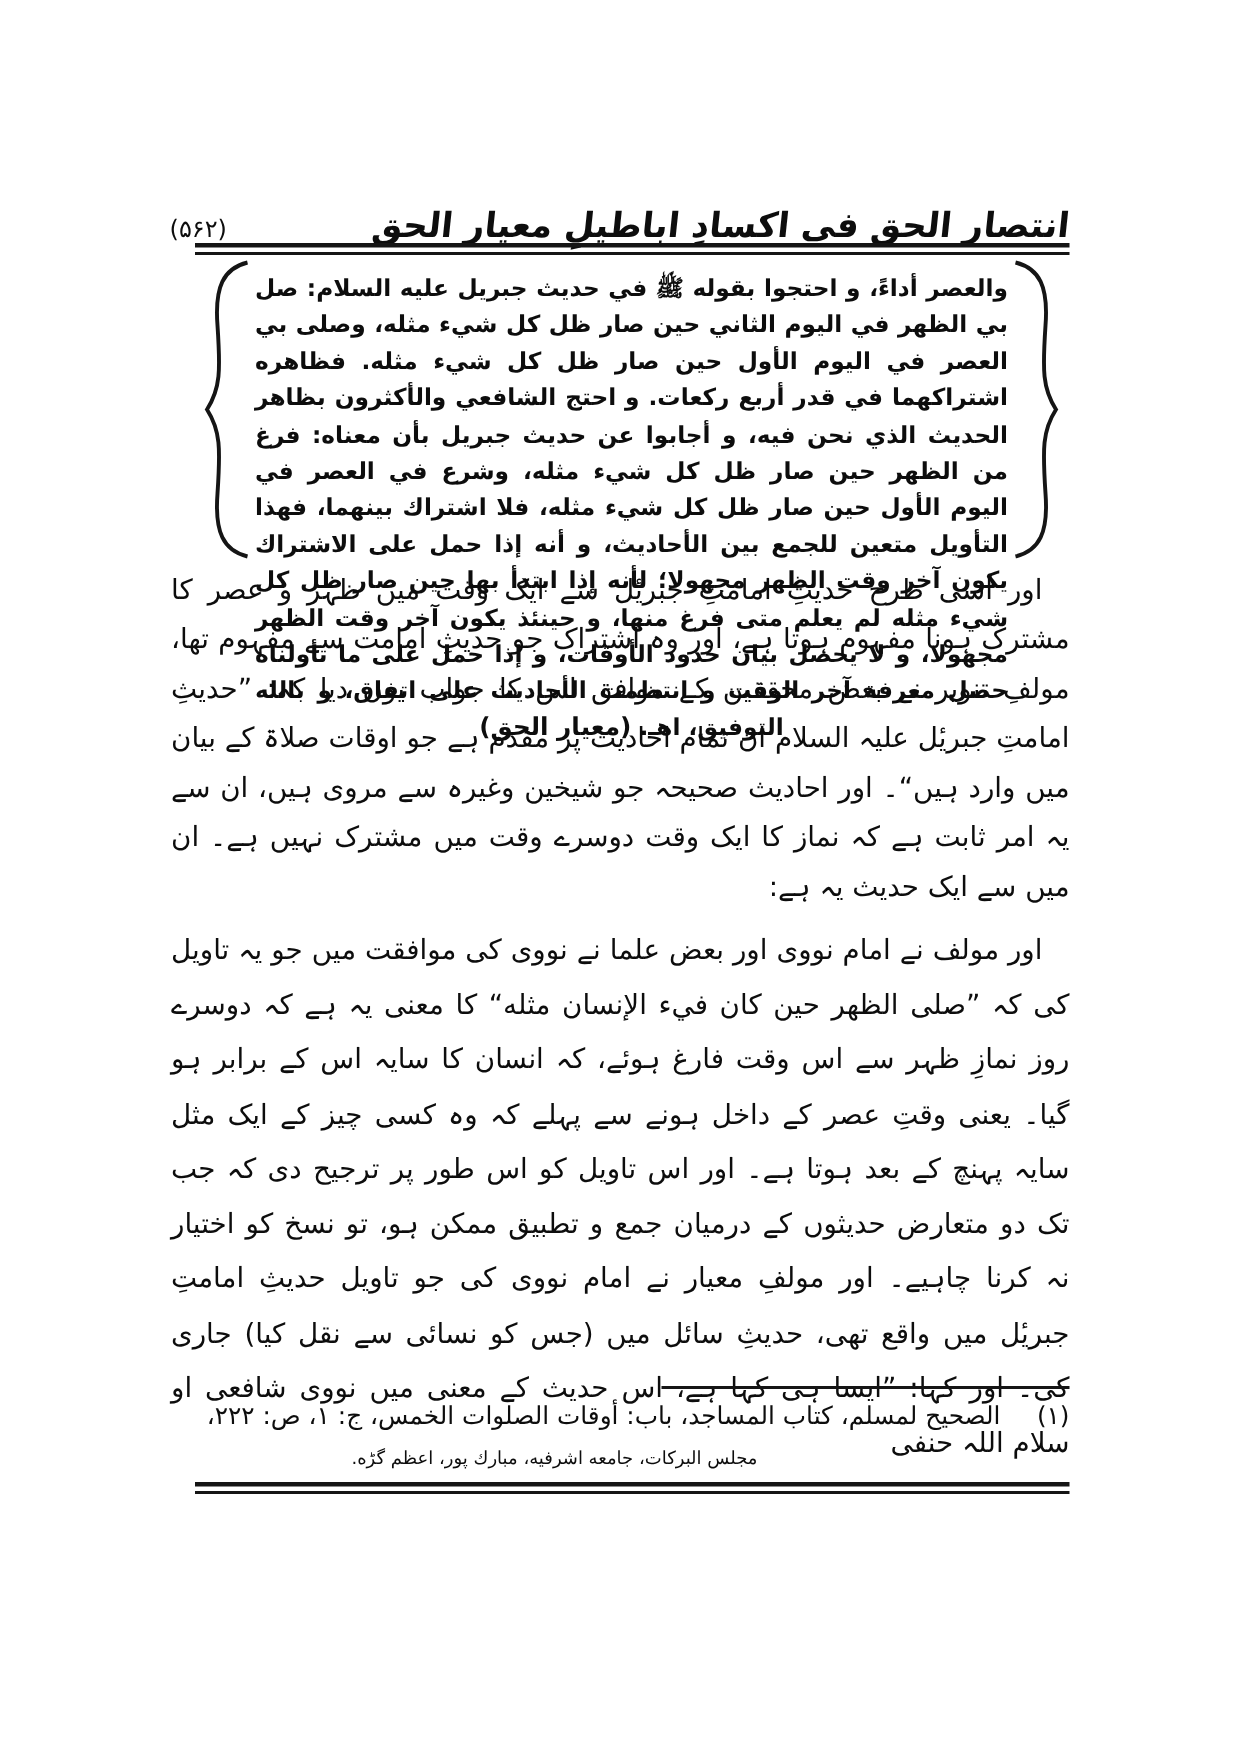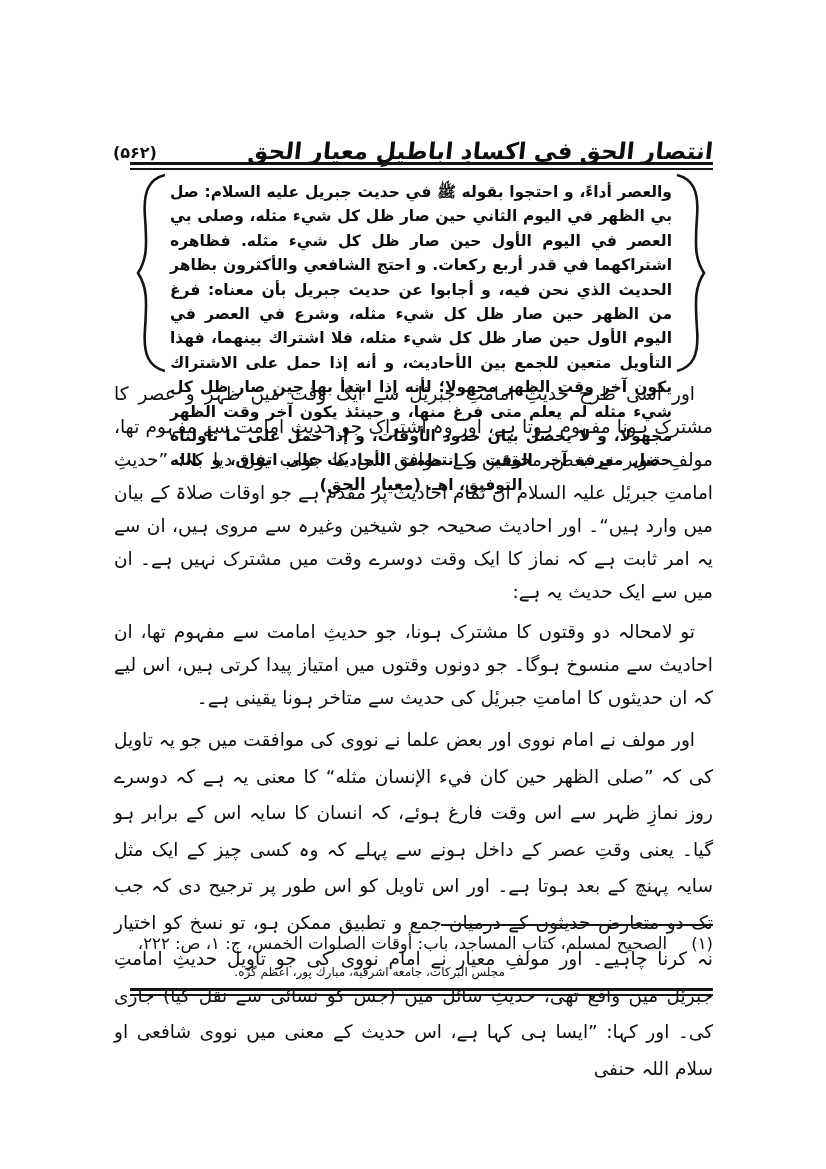--- a/index.html
+++ b/index.html
@@ -18,21 +18,21 @@
     display:flex;flex-direction:row;align-items:flex-end;justify-content:space-between;
     direction:rtl;
   }
   .book-title{
     font-weight:bold;font-size:23px;line-height:1.1;
     transform:skewX(-6deg);
     letter-spacing:-0.5px;
     white-space:nowrap;
   }
   .page-number{
-    font-weight:bold;font-size:16px;direction:rtl;white-space:nowrap;
+    font-weight:normal;font-size:16px;direction:rtl;white-space:nowrap;
     padding-bottom:2px;
   }
   
   .rule{
     position:absolute;left:130px;width:583px;height:3px;
     border-top:3px solid #151515;border-bottom:2px solid #151515;
   }
   .rule.top-rule{top:162px;}
   .rule.bottom-rule{top:988px;}
   
@@ -99,21 +99,20 @@
       <path d="M 29,3 C 13,7 7,19 9,45 C 11,75 11,87 2,101 C 11,115 11,127 9,157 C 7,183 13,195 29,199" fill="none" stroke="#151515" stroke-width="2.6"></path>
     </svg>
     <svg class="brace right" viewBox="0 0 30 202" preserveAspectRatio="none">
       <path d="M 1,3 C 17,7 23,19 21,45 C 19,75 19,87 28,101 C 19,115 19,127 21,157 C 23,183 17,195 1,199" fill="none" stroke="#151515" stroke-width="2.6"></path>
     </svg>
     <div class="quote-text"><span>والعصر أداءً، و احتجوا بقوله ﷺ في حديث جبريل عليه السلام: صل بي الظهر في اليوم الثاني حين صار ظل كل شيء مثله، وصلى بي العصر في اليوم الأول حين صار ظل كل شيء مثله. فظاهره اشتراكهما في قدر أربع ركعات. و احتج الشافعي والأكثرون بظاهر الحديث الذي نحن فيه، و أجابوا عن حديث جبريل بأن معناه: فرغ من الظهر حين صار ظل كل شيء مثله، وشرع في العصر في اليوم الأول حين صار ظل كل شيء مثله، فلا اشتراك بينهما، فهذا التأويل متعين للجمع بين الأحاديث، و أنه إذا حمل على الاشتراك يكون آخر وقت الظهر مجهولا؛ لأنه إذا ابتدأ بها حين صار ظل كل شيء مثله لم يعلم متى فرغ منها، و حينئذ يكون آخر وقت الظهر مجهولا، و لا يحصل بيان حدود الأوقات، و إذا حمل على ما تأولناه حصل معرفة آخر الوقت و انتظمت الأحاديث على اتفاق، و بالله التوفيق، اهـ. </span><span class="quote-source">(معيار الحق)</span></div>
   </div>
 
   <div class="body-text">
     <p class="para p1">اور اسی طرح حدیثِ امامتِ جبریٔل سے ایک وقت میں ظہر و عصر کا مشترک ہونا مفہوم ہوتا ہے، اور وہ اشتراک جو حدیثِ امامت سے مفہوم تھا، مولفِ تنویر نے بعض محققین کے موافق اس کا جواب یوں دیا کہ: ”حدیثِ امامتِ جبریٔل علیہ السلام ان تمام احادیث پر مقدم ہے جو اوقات صلاۃ کے بیان میں وارد ہیں“۔ اور احادیث صحیحہ جو شیخین وغیرہ سے مروی ہیں، ان سے یہ امر ثابت ہے کہ نماز کا ایک وقت دوسرے وقت میں مشترک نہیں ہے۔ ان میں سے ایک حدیث یہ ہے:</p>
-    <p class="para p3">تو لامحالہ دو وقتوں کا مشترک ہونا، جو حدیثِ امامت سے مفہوم تھا، ان احادیث سے منسوخ ہوگا۔ جو دونوں وقتوں میں امتیاز پیدا کرتی ہیں، اس لیے کہ ان حدیثوں کا امامتِ جبریٔل کی حدیث سے متاخر ہونا یقینی ہے۔</p>
     <p class="para p4">اور مولف نے امام نووی اور بعض علما نے نووی کی موافقت میں جو یہ تاویل کی کہ ”صلى الظهر حين كان فيء الإنسان مثله“ کا معنی یہ ہے کہ دوسرے روز نمازِ ظہر سے اس وقت فارغ ہوئے، کہ انسان کا سایہ اس کے برابر ہو گیا۔ یعنی وقتِ عصر کے داخل ہونے سے پہلے کہ وہ کسی چیز کے ایک مثل سایہ پہنچ کے بعد ہوتا ہے۔ اور اس تاویل کو اس طور پر ترجیح دی کہ جب تک دو متعارض حدیثوں کے درمیان جمع و تطبیق ممکن ہو، تو نسخ کو اختیار نہ کرنا چاہیے۔ اور مولفِ معیار نے امام نووی کی جو تاویل حدیثِ امامتِ جبریٔل میں واقع تھی، حدیثِ سائل میں (جس کو نسائی سے نقل کیا) جاری کی۔ اور کہا: ”ایسا ہی کہا ہے، اس حدیث کے معنی میں نووی شافعی او سلام اللہ حنفی</p>
   </div>
 
   <div class="footnote">
     <div class="fn-rule"></div>
     <div class="fn-row">
       <span class="fn-marker">(۱)</span>
       <span class="fn-text">الصحيح لمسلم، كتاب المساجد، باب: أوقات الصلوات الخمس، ج: ۱، ص: ۲۲۲،</span>
     </div>
     <div class="fn-line2">مجلس البركات، جامعه اشرفيه، مبارك پور، اعظم گڑه.</div>

